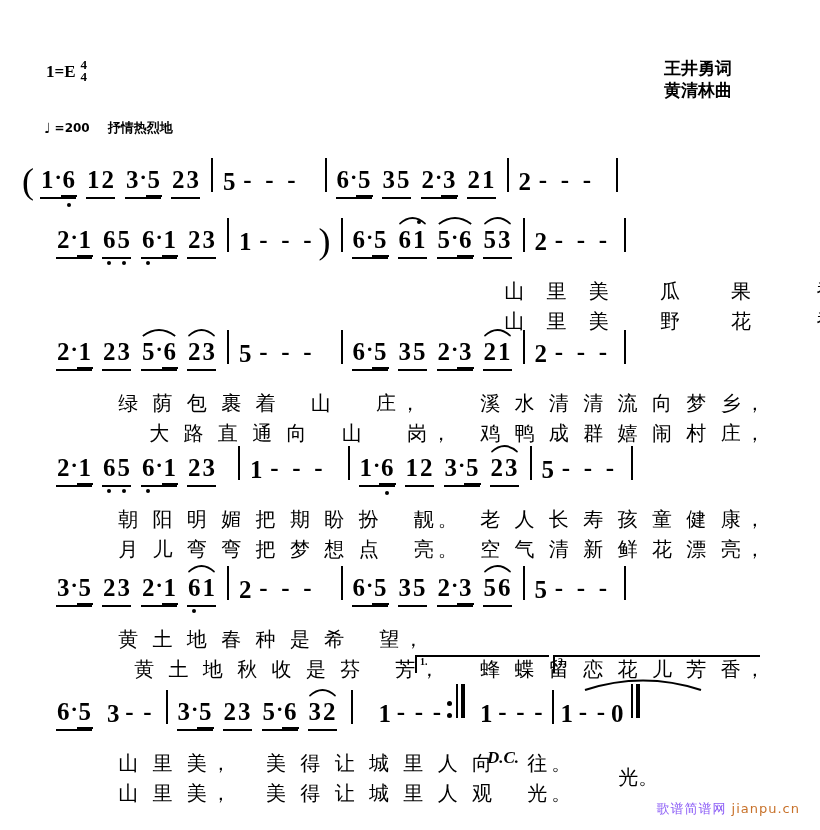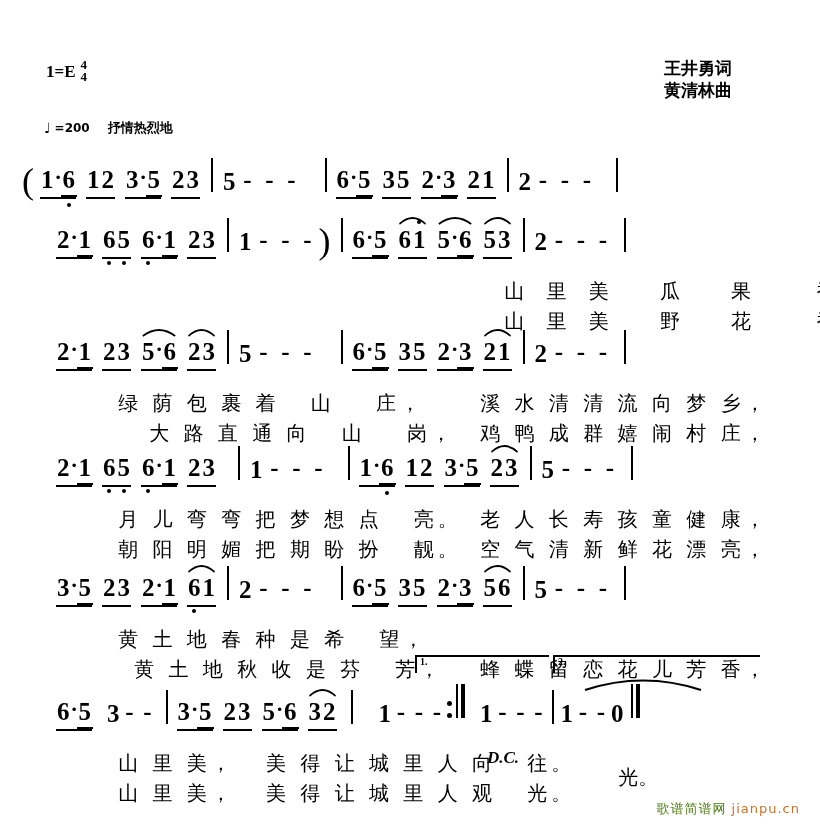--- a/index.html
+++ b/index.html
@@ -135,21 +135,21 @@
     position:absolute; font-style:italic; font-weight:800; font-size:17px;
     font-family:"Liberation Serif",serif;
   }
 
   
   .watermark{
     position:absolute; right:20px; bottom:12px;
     font-size:13px; letter-spacing:1px;
     display:flex; align-items:baseline; gap:5px;
   }
-  .watermark .cn{color:#4d7c0f;font-family:"DejaVu Sans",sans-serif;}
+  .watermark .cn{color:#8b5cf6;font-family:"DejaVu Sans",sans-serif;}
   .watermark .en{color:#c8722b;font-family:"DejaVu Sans",sans-serif;}
 </style>
 </head>
 <body>
 
 <div class="sheet">
 
 
   <div class="keysig">
     <span class="ks-text">1=E</span>
@@ -422,24 +422,24 @@
 
       <span class="n">5</span>
       <span class="dash">-</span>
       <span class="dash">-</span>
       <span class="dash">-</span>
 
       <span class="bar" style="margin-left:10px;"></span>
     </div>
 
     <div class="lyricrow" style="padding-left:56px;letter-spacing:4px;">
+      <span>朝 阳 明 媚 把 期 盼 扮   靓。</span>
+    </div>
+    <div class="lyricrow" style="padding-left:56px;letter-spacing:4px;">
       <span>月 儿 弯 弯 把 梦 想 点   亮。</span>
-    </div>
-    <div class="lyricrow" style="padding-left:56px;letter-spacing:4px;">
-      <span>朝 阳 明 媚 把 期 盼 扮   靓。</span>
     </div>
     <div class="lyricrow" style="position:absolute;top:46px;left:418px;padding-left:0;letter-spacing:4px;">
       <span>老 人 长 寿 孩 童 健 康，</span>
     </div>
     <div class="lyricrow" style="position:absolute;top:76px;left:418px;padding-left:0;letter-spacing:4px;">
       <span>空 气 清 新 鲜 花 漂 亮，</span>
     </div>
   </div>
 
   <div class="system" style="top:556px;">

